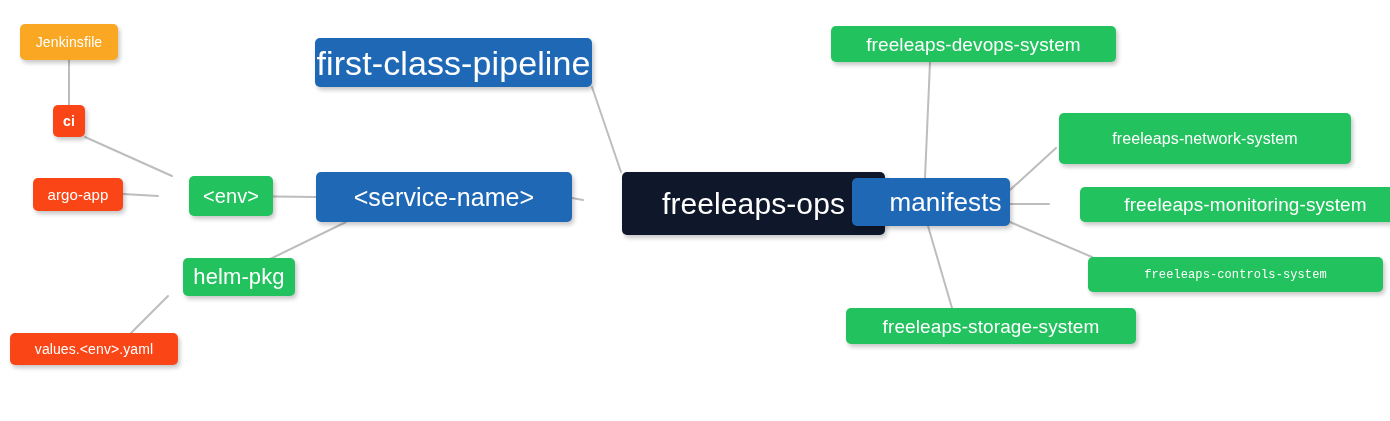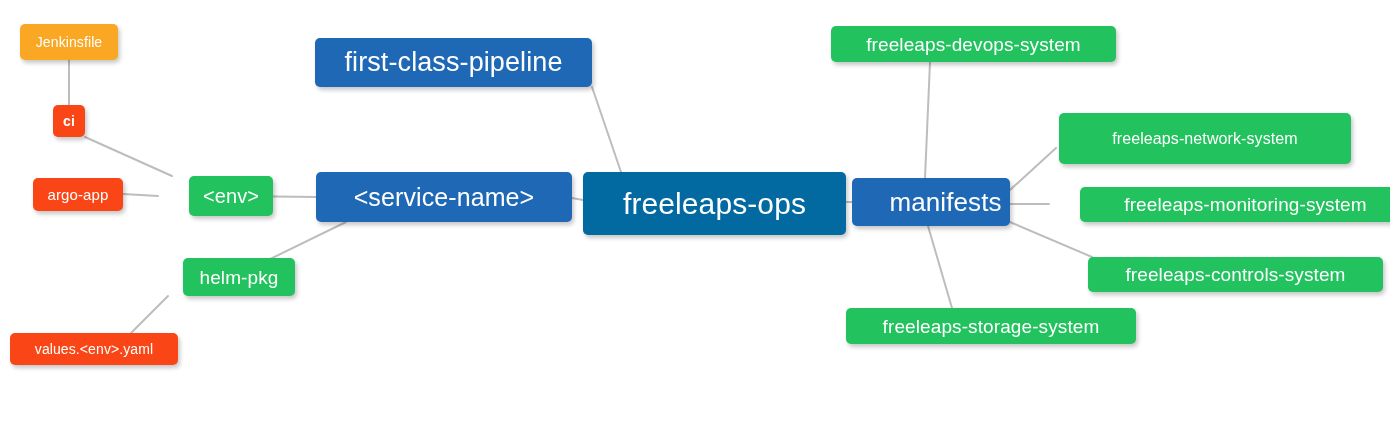--- a/index.html
+++ b/index.html
@@ -34,21 +34,21 @@
     align-items: center;
     justify-content: center;
     border-radius: 5px;
     color: #ffffff;
     white-space: nowrap;
     line-height: 1;
     box-shadow: 2px 3px 4px rgba(0,0,0,0.22);
     padding: 0 12px;
     letter-spacing: 0.1px;
   }
-  .n-root      { background: #0369a1; }
+  .n-root      { background: #0f172a; margin-left: 39px; }
   .n-blue      { background: #1f68b5; }
   .n-green     { background: #22c25e; margin-left: 31px; }
   .n-orange    { background: #faa724; text-align: center; }
   .n-red       { background: #fa4616; }
 </style>
 </head>
 <body>
 
 <div id="mindmap-canvas">
   <svg id="edge-layer" viewBox="0 0 1390 421" xmlns="http://www.w3.org/2000/svg">
@@ -65,25 +65,25 @@
       <polyline points="1010,190 1056,148" fill="none" stroke="#bdbdbd" stroke-width="2" stroke-linecap="round"></polyline>
       <polyline points="1010,204 1049,204" fill="none" stroke="#bdbdbd" stroke-width="2" stroke-linecap="round"></polyline>
       <polyline points="1010,222 1092,257" fill="none" stroke="#bdbdbd" stroke-width="2" stroke-linecap="round"></polyline>
       <polyline points="928,226 952,308" fill="none" stroke="#bdbdbd" stroke-width="2" stroke-linecap="round"></polyline>
     </svg>
   <div id="node-layer">
       <div class="node n-orange" style="left: 20px; top: 24px; width: 98px; height: 36px; font-size: 14px;">Jenkinsfile</div>
       <div class="node n-red" style="left: 53px; top: 105px; width: 32px; height: 32px; font-size: 14px; font-weight: bold;">ci</div>
       <div class="node n-red" style="left: 33px; top: 178px; width: 90px; height: 33px; font-size: 15px;">argo-app</div>
       <div class="node n-green" style="left: 158px; top: 176px; width: 84px; height: 40px; font-size: 20px;">&lt;env&gt;</div>
-      <div class="node n-green" style="left: 152px; top: 258px; width: 112px; height: 38px; font-size: 19px;">helm-pkg</div>
+      <div class="node n-green" style="left: 152px; top: 258px; width: 112px; height: 38px; font-size: 22px;">helm-pkg</div>
       <div class="node n-red" style="left: 10px; top: 333px; width: 168px; height: 32px; font-size: 14px;">values.&lt;env&gt;.yaml</div>
-      <div class="node n-blue" style="left: 315px; top: 38px; width: 277px; height: 49px; font-size: 27px;">first-class-pipeline</div>
+      <div class="node n-blue" style="left: 315px; top: 38px; width: 277px; height: 49px; font-size: 34px;">first-class-pipeline</div>
       <div class="node n-blue" style="left: 316px; top: 172px; width: 256px; height: 50px; font-size: 25px;">&lt;service-name&gt;</div>
       <div class="node n-root" style="left: 583px; top: 172px; width: 263px; height: 63px; font-size: 30px;">freeleaps-ops</div>
       <div class="node n-blue" style="left: 852px; top: 178px; width: 158px; height: 48px; font-size: 26px; padding-left: 41px;">manifests</div>
       <div class="node n-green" style="left: 800px; top: 26px; width: 285px; height: 36px; font-size: 19px;">freeleaps-devops-system</div>
       <div class="node n-green" style="left: 1028px; top: 113px; width: 292px; height: 51px; font-size: 16px;">freeleaps-network-system</div>
       <div class="node n-green" style="left: 1049px; top: 187px; width: 331px; height: 35px; font-size: 19px;">freeleaps-monitoring-system</div>
-      <div class="node n-green" style="left: 1057px; top: 257px; width: 295px; height: 35px; font-size: 19px;">freeleaps-controls-system</div>
+      <div class="node n-green" style="left: 1057px; top: 257px; width: 295px; height: 35px; font-size: 12px; font-family: Liberation Mono, monospace;">freeleaps-controls-system</div>
       <div class="node n-green" style="left: 815px; top: 308px; width: 290px; height: 36px; font-size: 19px;">freeleaps-storage-system</div>
     </div>
 </div>
 
 </body></html>

